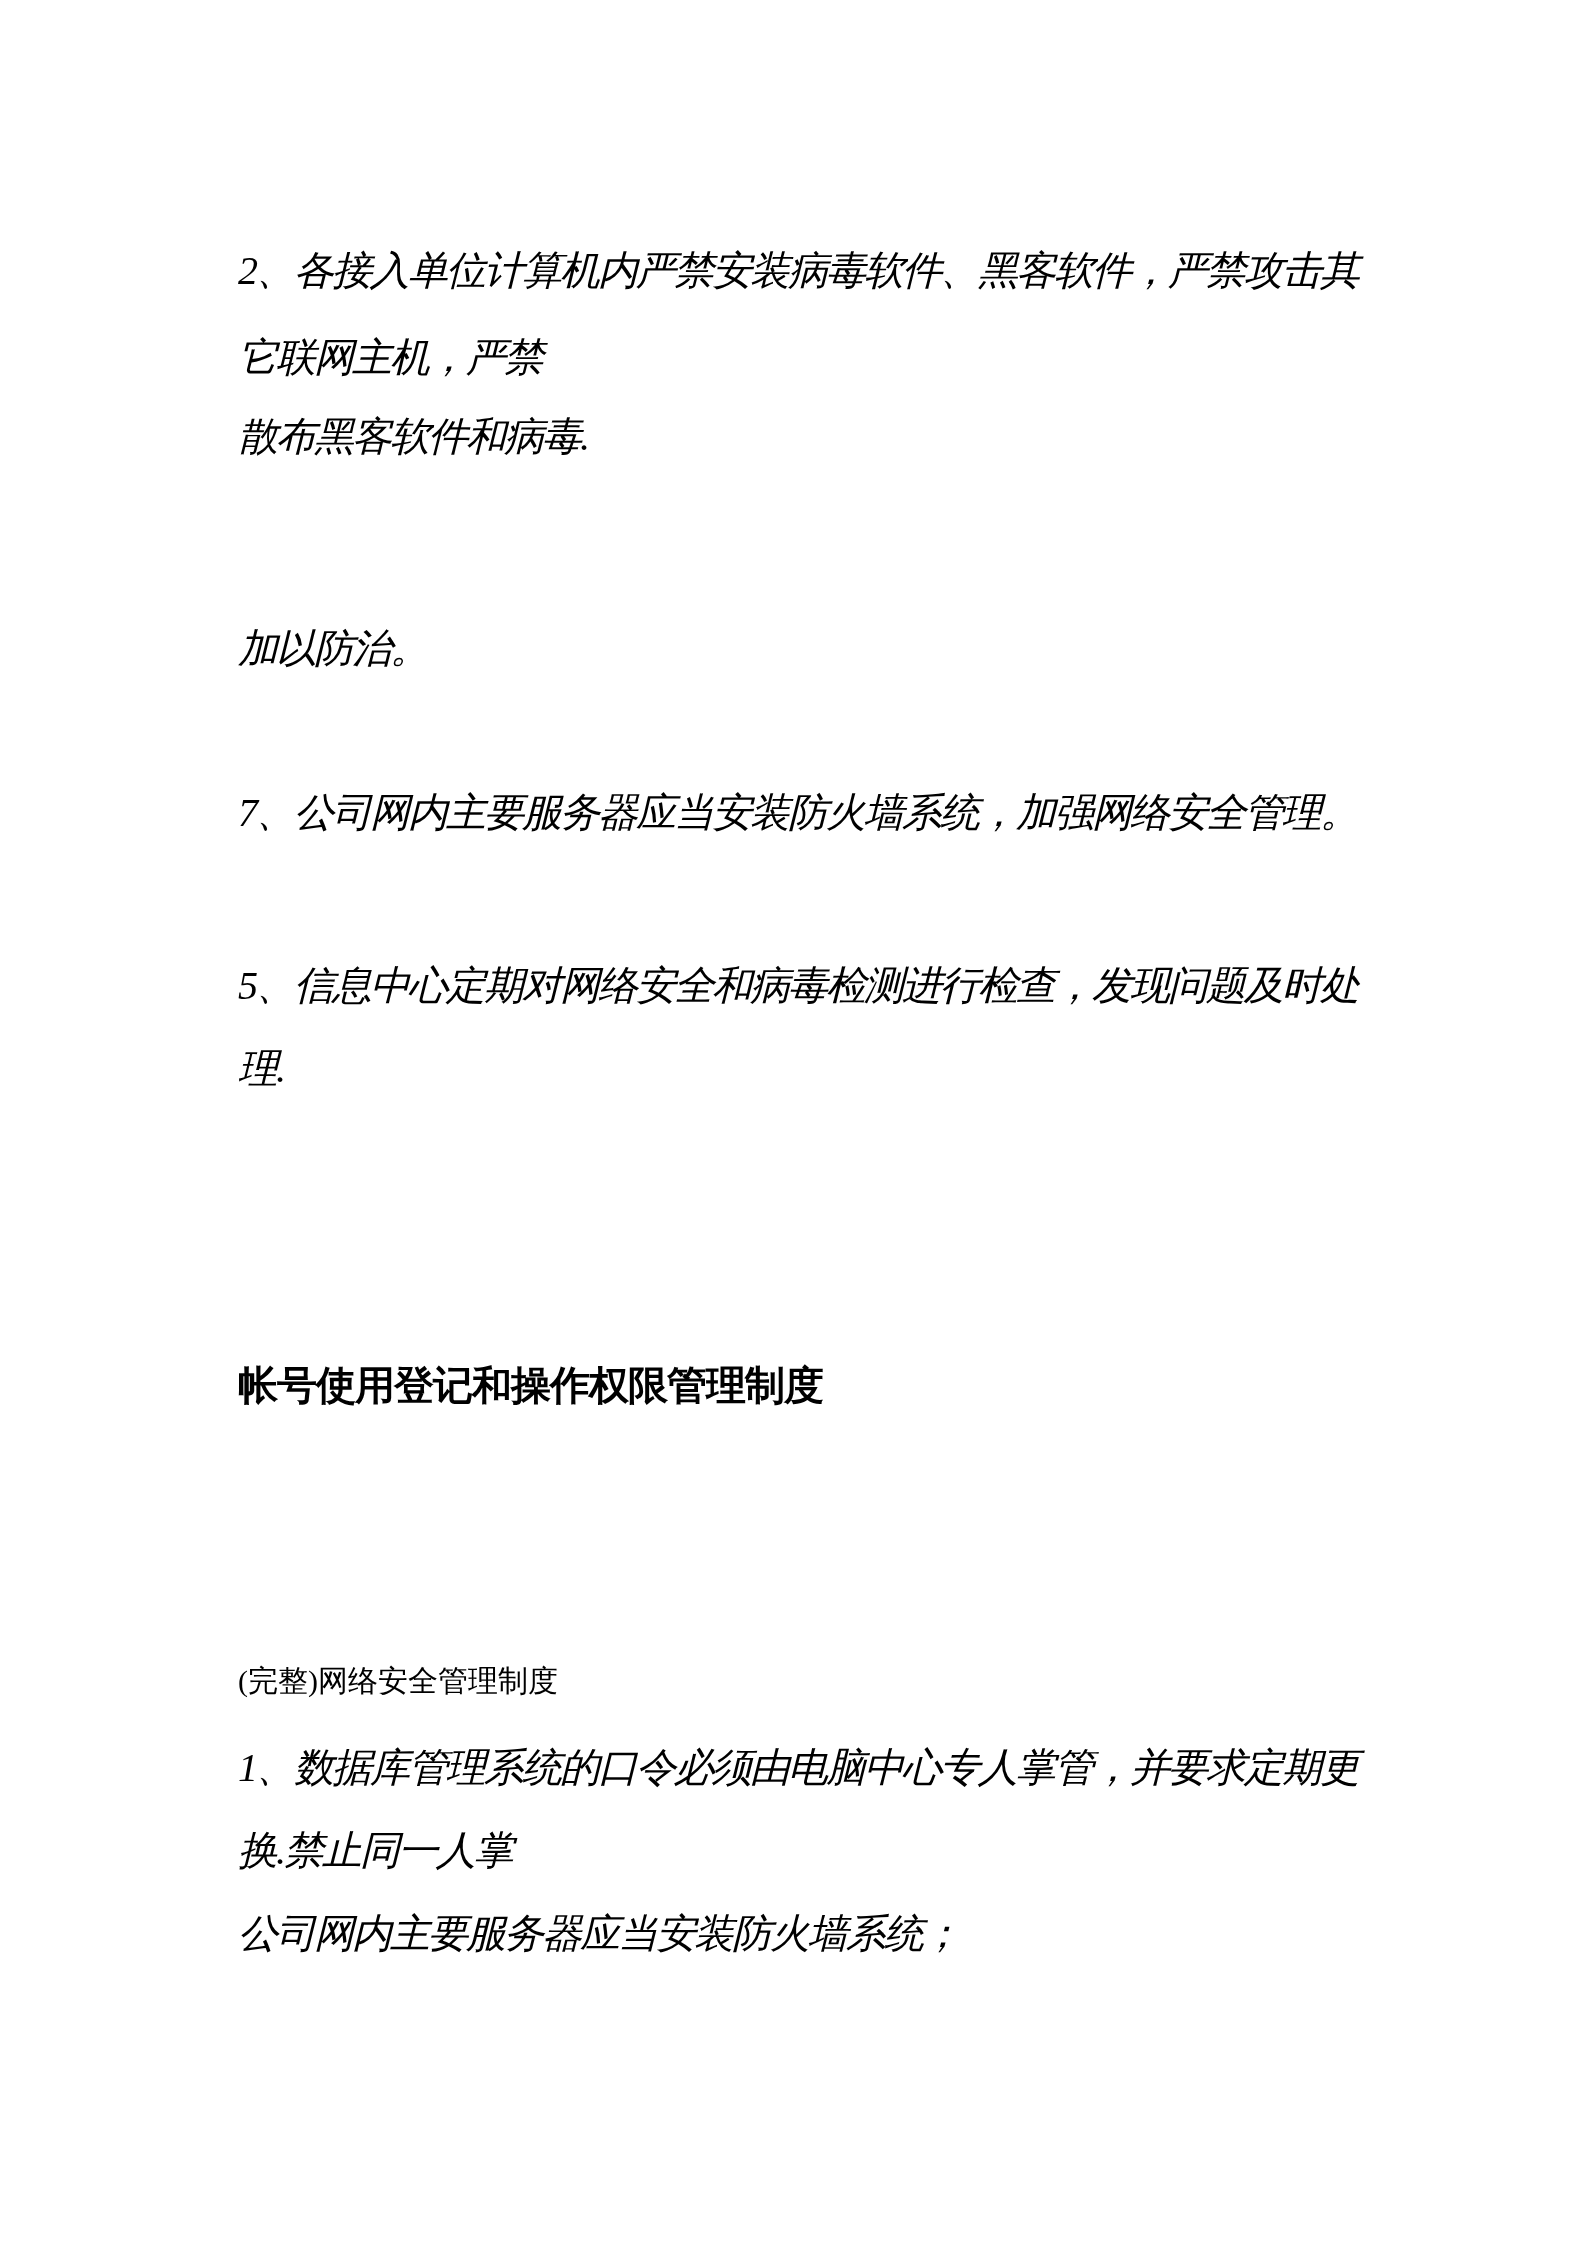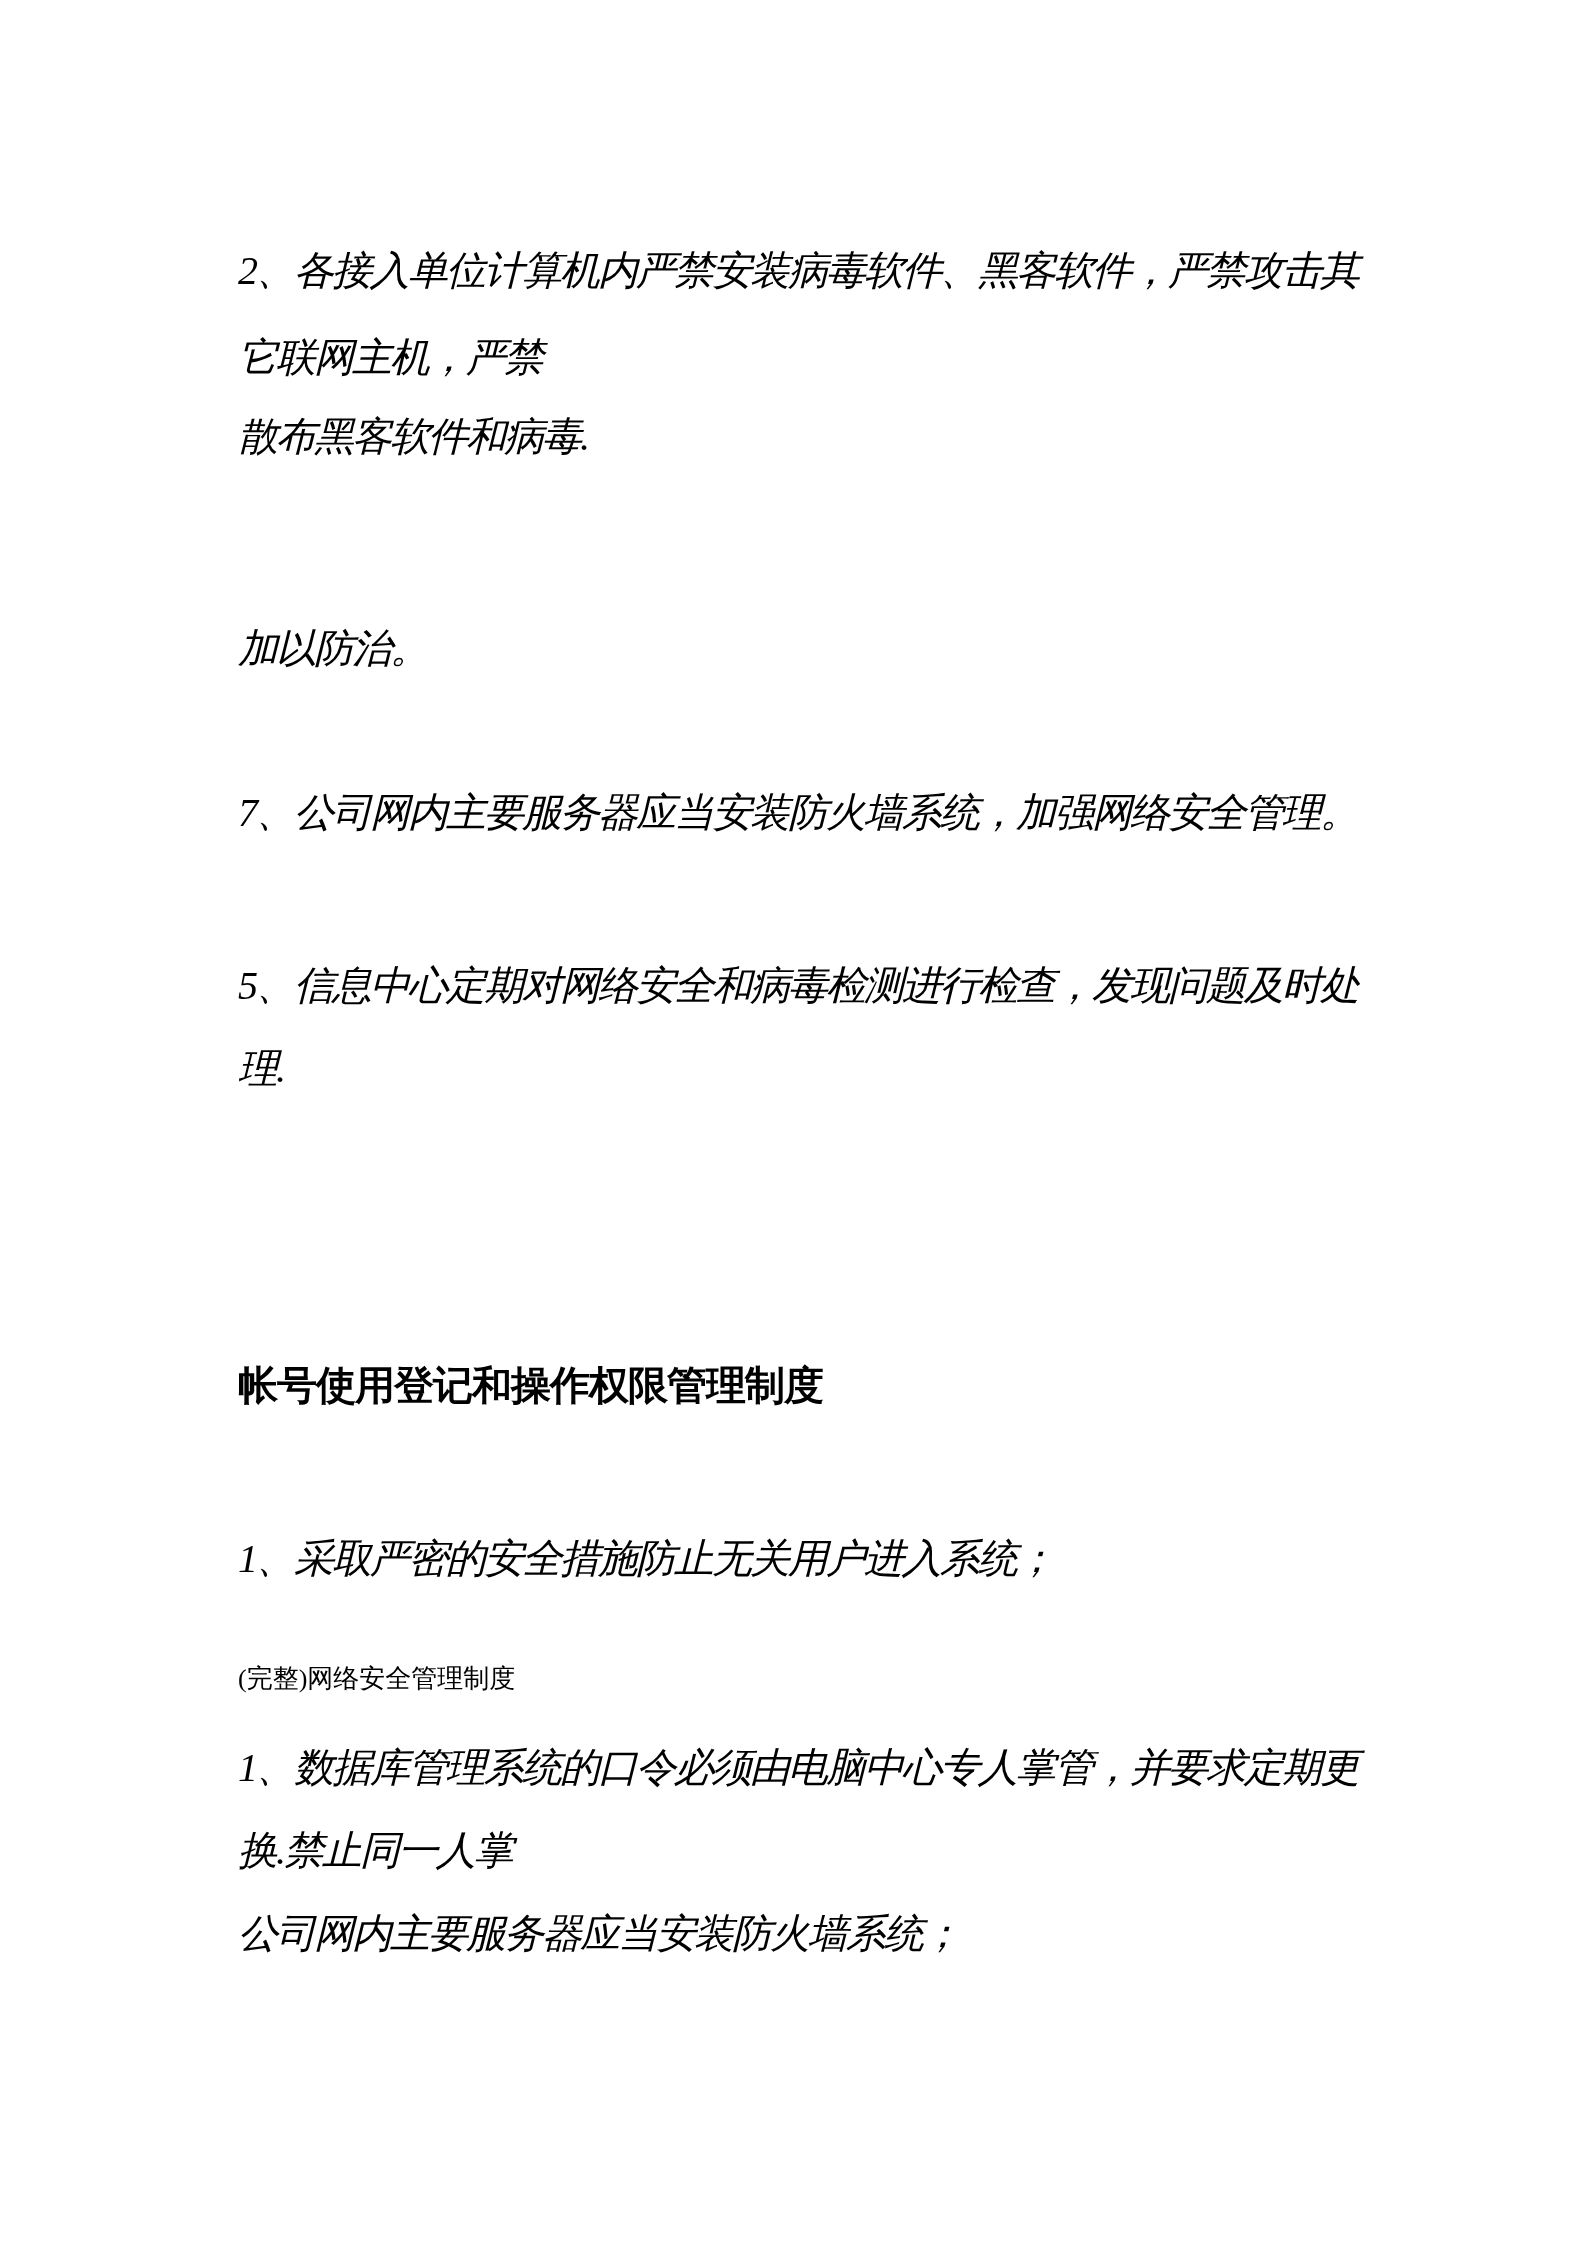--- a/index.html
+++ b/index.html
@@ -28,21 +28,21 @@
     color: #000000;
   }
   .heading {
     font-style: normal;
     font-weight: bold;
     letter-spacing: -1px;
     margin-top: 40px;
   }
   .note {
     font-style: normal;
-    font-size: 26px;
+    font-size: 30px;
     letter-spacing: 0;
   }
 </style>
 </head>
 <body>
 
 <div class="doc-page">
 
   <div class="line" style="top:251px">2、各接入单位计算机内严禁安装病毒软件、黑客软件，严禁攻击其</div>
   <div class="line" style="top:338px">它联网主机，严禁</div>
@@ -50,21 +50,20 @@
 
   <div class="line" style="top:629px">加以防治。</div>
 
   <div class="line" style="top:793px">7、公司网内主要服务器应当安装防火墙系统，加强网络安全管理。</div>
 
   <div class="line" style="top:966px">5、信息中心定期对网络安全和病毒检测进行检查，发现问题及时处</div>
   <div class="line" style="top:1049px">理.</div>
 
   <div class="line heading" style="top:1326px">帐号使用登记和操作权限管理制度</div>
 
-  <div class="line" style="top:1539px">1、采取严密的安全措施防止无关用户进入系统；</div>
 
   <div class="line note" style="top:1666px">(完整)网络安全管理制度</div>
 
   <div class="line" style="top:1748px">1、数据库管理系统的口令必须由电脑中心专人掌管，并要求定期更</div>
   <div class="line" style="top:1831px">换.禁止同一人掌</div>
   <div class="line" style="top:1914px">公司网内主要服务器应当安装防火墙系统；</div>
 
 </div>
 
 </body></html>

